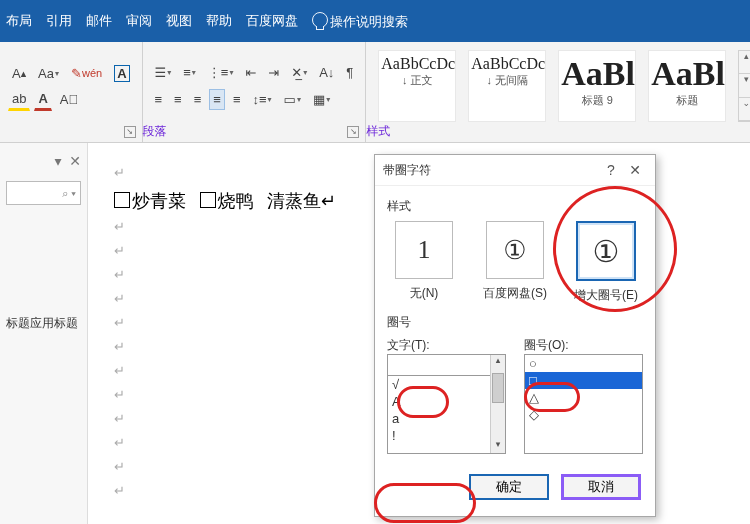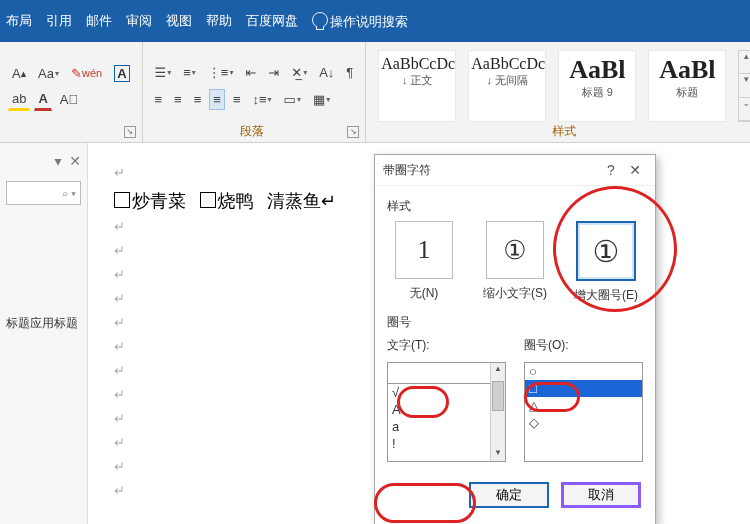--- a/index.html
+++ b/index.html
@@ -2,32 +2,32 @@
 <html><head>
 <meta charset="utf-8">
 <style>
 html,body{margin:0;padding:0;font-family:"Microsoft YaHei",Arial,sans-serif;font-size:12px;background:#fff;color:#333}
 .menubar{height:42px;background:#1a5fa8;color:#fff;display:flex;align-items:center;padding:0 6px;gap:14px;font-size:13px}
 .menubar span{white-space:nowrap}
 .bulb{display:inline-block;width:14px;height:14px;border-radius:50%;border:1.5px solid #eaf2fb;position:relative;margin-right:2px;vertical-align:-2px}
 .bulb::after{content:"";position:absolute;left:3px;bottom:-3px;width:6px;height:3px;background:#1a5fa8;border-left:1.5px solid #eaf2fb;border-right:1.5px solid #eaf2fb;border-bottom:1.5px solid #eaf2fb}
 .ribbon{height:100px;background:#f3f3f3;border-bottom:1px solid #d0d0d0;display:flex}
 .ribbon-group{border-right:1px solid #d0d0d0;display:flex;flex-direction:column;position:relative;padding:4px 8px 16px}
-.group-label{position:absolute;bottom:2px;left:0;right:4px;text-align:center;color:#a16207;font-size:12px}
+.group-label{position:absolute;bottom:2px;left:0;right:4px;color:#6d28d9;font-size:12px}
 .group-launcher{position:absolute;bottom:4px;right:6px;width:10px;height:10px;border:1px solid #999;font-size:8px;line-height:10px;text-align:center;color:#666}
 .rg-body{flex:1;display:flex;align-items:center;gap:6px}
 .btn{display:flex;align-items:center;justify-content:center;padding:2px 3px;border:1px solid transparent;color:#444;font-size:13px}
 .stk{display:flex;flex-direction:column;gap:3px}
 .row{display:flex;gap:4px;align-items:center}
 .boxA{border:1px solid #0a64ad;padding:0 2px;font-weight:bold;color:#333}
 .tri{font-size:8px;color:#666;margin-left:1px}
 .style-gallery{display:flex;align-items:stretch;padding:4px;gap:12px}
 .style-item{border:1px solid #e8e8e8;width:72px;padding:4px 2px;text-align:center;background:#fff}
 .style-item .samp{font-family:"Times New Roman",serif;font-size:16px;color:#222}
-.style-item.big .samp{font-size:26px;font-weight:bold}
+.style-item.big .samp{font-size:34px;font-weight:bold}
 .style-item .nm{font-size:11px;color:#555;margin-top:0}
 .style-scroll{width:14px;border:1px solid #d0d0d0;display:flex;flex-direction:column}
 .style-scroll div{flex:1;text-align:center;font-size:9px;color:#666;border-bottom:1px solid #d0d0d0}
 .workspace{position:relative;height:398px;background:#fff}
 .navpane{position:absolute;left:0;top:0;width:88px;height:100%;border-right:1px solid #ddd;background:#f7f7f7;padding:10px 6px;box-sizing:border-box}
 .navpane .closebtns{text-align:right;color:#777;font-size:14px;margin-bottom:12px}
 .navpane .srch{border:1px solid #bbb;height:22px;display:flex;align-items:center;justify-content:flex-end;padding:0 4px;background:#fff;margin-bottom:110px}
 .navpane .srch span{color:#888;font-size:11px}
 .navpane .navlbl{font-size:12px;color:#333}
 .docarea{position:absolute;left:100px;top:0;right:0;height:100%;padding:20px 0 0 14px;font-family:SimSun,serif;box-sizing:border-box}
@@ -39,21 +39,21 @@
 .dlg-title .ttl{flex:1;color:#333}
 .dlg-title .q,.dlg-title .x{width:24px;text-align:center;color:#555;font-size:14px}
 .dlg-body{padding:8px 12px}
 .sec-lbl{margin:4px 0 6px;color:#333}
 .style-row{display:flex;gap:16px;justify-content:space-between;padding:0 2px}
 .style-opt{width:70px;text-align:center}
 .style-box{width:56px;height:56px;margin:0 auto 6px;border:1px solid #bbb;background:#fff;display:flex;align-items:center;justify-content:center;font-family:"Times New Roman",SimSun,serif;font-size:26px}
 .style-box.sel{border:2px solid #1a66b3;box-shadow:inset 0 0 0 2px #cfe3f7}
 .two-col{display:flex;gap:18px;margin-top:4px}
 .col{flex:1}
-.col .lbl{margin-bottom:8px}
+.col .lbl{margin-bottom:0}
 .listbox{border:1px solid #999;background:#fff;height:98px;display:flex}
 .listbox .items{flex:1;overflow:hidden}
 .listbox .items div{padding:1px 4px;font-size:13px;font-family:Arial}
 .listbox .items div.sel{background:#1a66d6;color:#fff}
 .scrollbar{width:14px;background:#efefef;border-left:1px solid #ccc;display:flex;flex-direction:column;align-items:center}
 .scrollbar .up,.scrollbar .dn{height:14px;font-size:9px;color:#555}
 .scrollbar .thumb{flex:0 0 28px;width:10px;background:#cfcfcf;border:1px solid #aaa;margin-top:4px}
 .dlg-footer{display:flex;justify-content:flex-end;gap:12px;padding:12px 14px 16px}
 .dlg-footer button{width:80px;height:26px;border:3px solid #8b5cf6;background:#f4f4f4;font-size:13px}
 .dlg-footer button.primary{border:2px solid #1a66b3}
@@ -198,21 +198,21 @@
       <div class="style-opt">
         <div class="style-box">
             <span>1</span>
           </div>
         <div>无(N)</div>
       </div>
       <div class="style-opt">
         <div class="style-box">
             <span>①</span>
           </div>
-        <div>缩小文字(S)</div>
+        <div>百度网盘(S)</div>
       </div>
       <div class="style-opt">
         <div class="style-box sel">
             <span style="font-size:30px">①</span>
           </div>
         <div>增大圈号(E)</div>
       </div>
     </div>
     <div class="sec-lbl" style="margin-top:10px">圈号</div>
     <div class="two-col">

